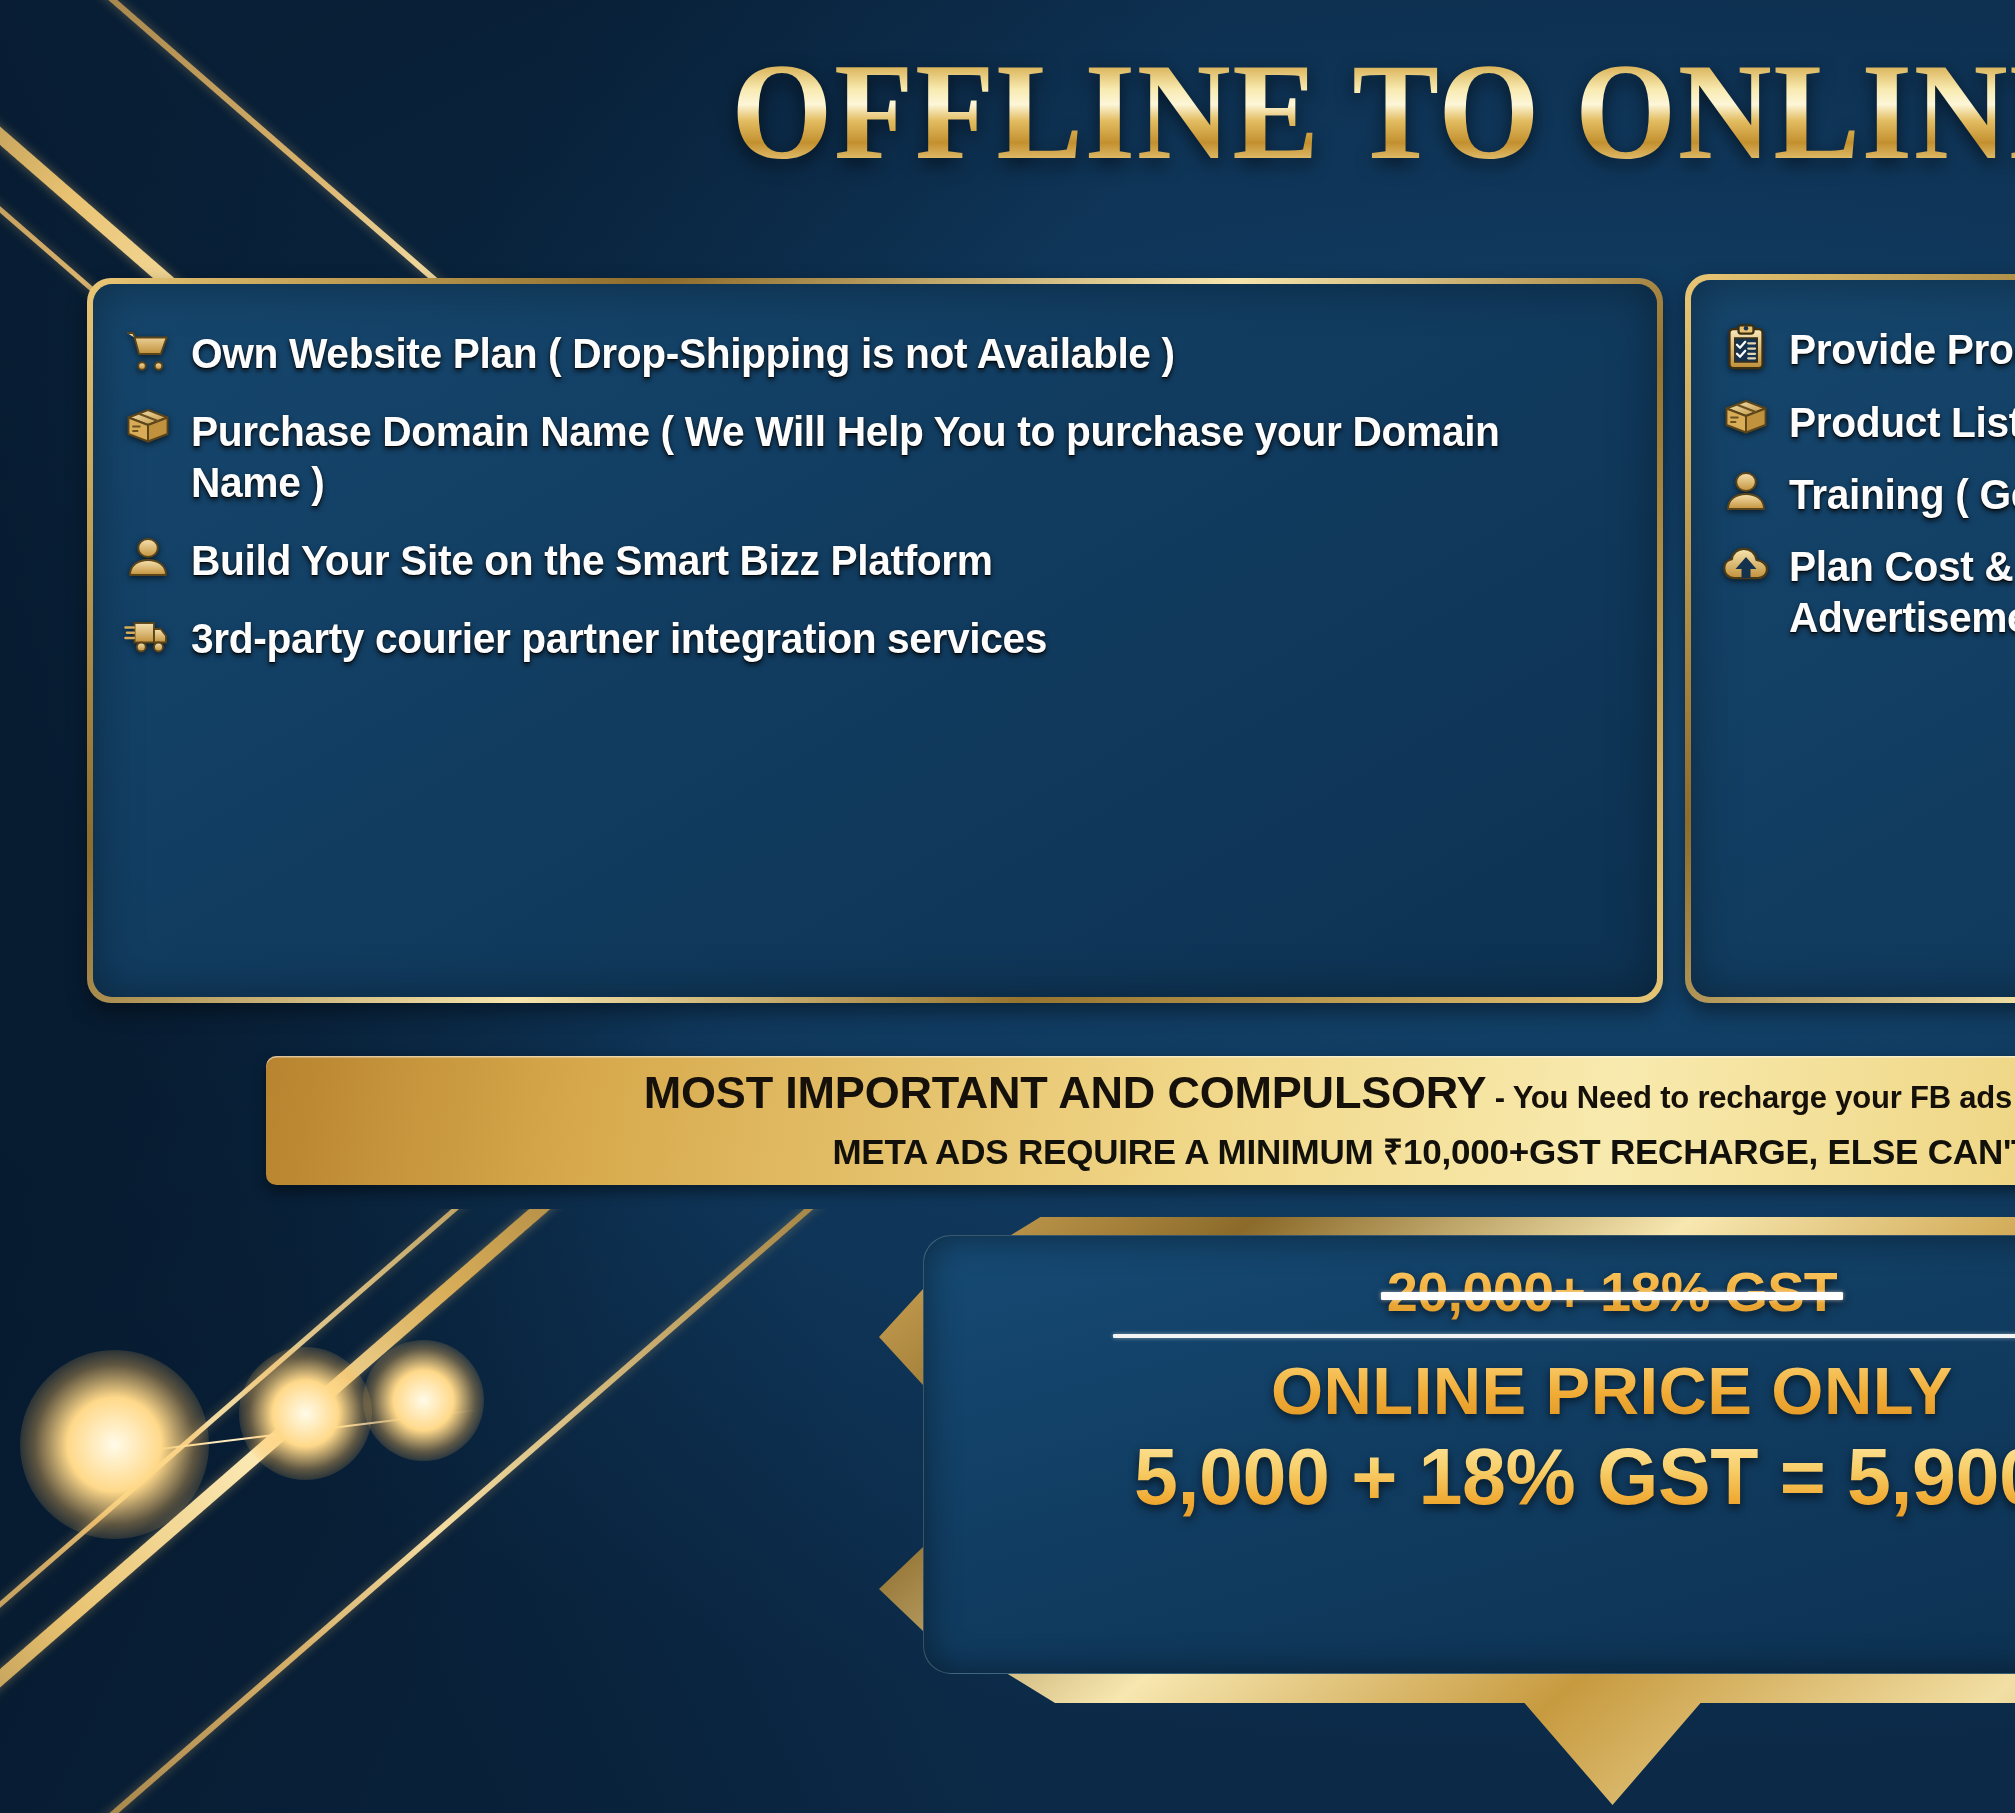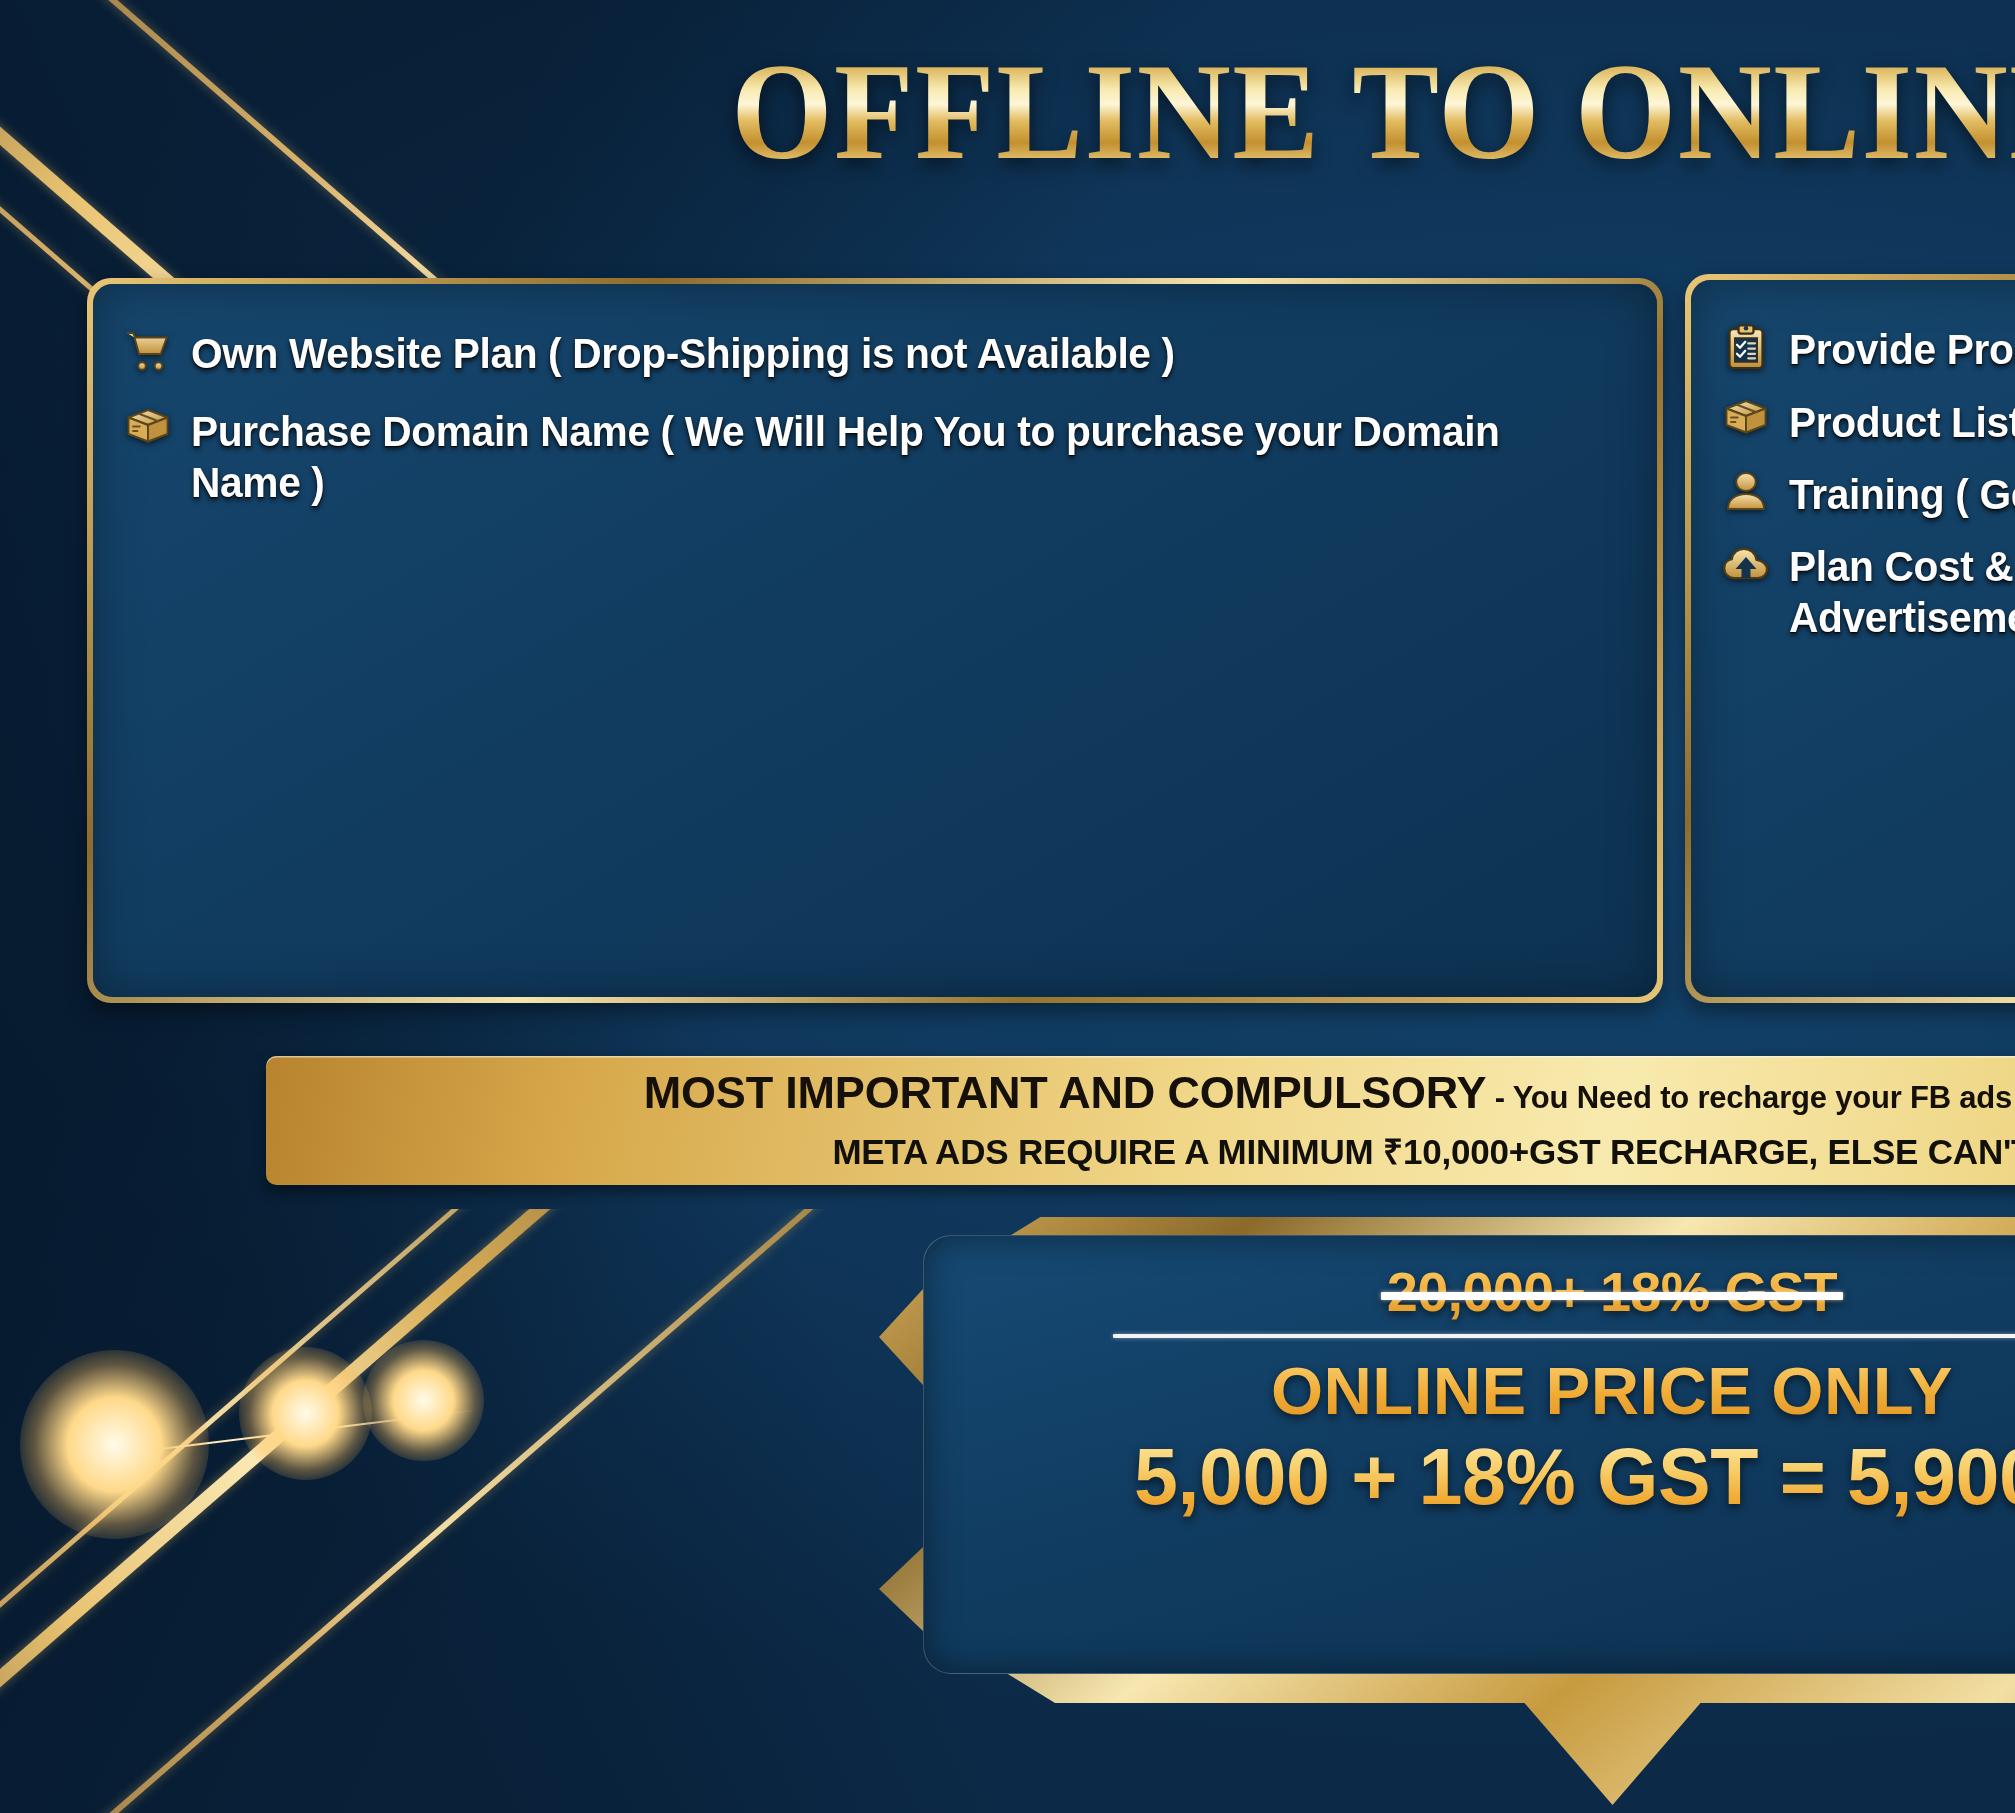--- a/index.html
+++ b/index.html
@@ -238,22 +238,55 @@
         <path d="M32 8 58 18 32 28 6 18z" fill="url(#g2)" stroke="#5a4419" stroke-width="2.5" stroke-linejoin="round"></path>
         <path d="M6 18v22l26 10V28z" fill="#d9ac57" stroke="#5a4419" stroke-width="2.5" stroke-linejoin="round"></path>
         <path d="M58 18v22L32 50V28z" fill="#c0923d" stroke="#5a4419" stroke-width="2.5" stroke-linejoin="round"></path>
         <path d="M20 13 46 23" stroke="#6b5120" stroke-width="3"></path>
         <path d="M12 30h9M12 36h6" stroke="#6b5120" stroke-width="2.5" stroke-linecap="round"></path>
           </svg>
       </span>
       <span class="feat-txt">Purchase Domain Name ( We Will Help You to purchase your Domain Name )</span>
     </div>
 
-
-
+    <div class="feat">
+      <span class="feat-ico">
+        <svg viewBox="0 0 64 64">
+            <defs>
+              <linearGradient id="g3" x1="0" y1="0" x2="0" y2="1">
+                <stop offset="0" stop-color="#f6e2b0"></stop>
+                <stop offset="1" stop-color="#c4933d"></stop>
+              </linearGradient>
+            </defs>
+        <ellipse cx="32" cy="20" rx="13" ry="12" fill="url(#g3)" stroke="#5a4419" stroke-width="2.5"></ellipse>
+        <path d="M8 56c0-13 11-20 24-20s24 7 24 20z" fill="url(#g3)" stroke="#5a4419" stroke-width="2.5" stroke-linejoin="round"></path>
+          </svg>
+      </span>
+      <span class="feat-txt">Build Your Site on the Smart Bizz Platform</span>
+    </div>
+
+
+    <div class="feat">
+      <span class="feat-ico">
+        <svg viewBox="0 0 64 64">
+            <defs>
+              <linearGradient id="g5" x1="0" y1="0" x2="0" y2="1">
+                <stop offset="0" stop-color="#f6e2b2"></stop>
+                <stop offset="1" stop-color="#c1913c"></stop>
+              </linearGradient>
+            </defs>
+        <rect x="14" y="16" width="26" height="26" fill="url(#g5)" stroke="#5a4419" stroke-width="2.5"></rect>
+        <path d="M40 24h9l7 9v9H40z" fill="url(#g5)" stroke="#5a4419" stroke-width="2.5" stroke-linejoin="round"></path>
+        <circle cx="23" cy="48" r="6" fill="url(#g5)" stroke="#5a4419" stroke-width="2.5"></circle>
+        <circle cx="46" cy="48" r="6" fill="url(#g5)" stroke="#5a4419" stroke-width="2.5"></circle>
+        <path d="M2 22h11M4 29h9M2 36h11" stroke="#d6ab5b" stroke-width="3.5" stroke-linecap="round"></path>
+          </svg>
+      </span>
+      <span class="feat-txt">3rd-party courier partner integration services</span>
+    </div>
 
   </div>
 </div>
 
 <div class="panel panel-right">
   <div class="panel-in">
 
     <div class="feat">
       <span class="feat-ico">
         <svg viewBox="0 0 64 64">

